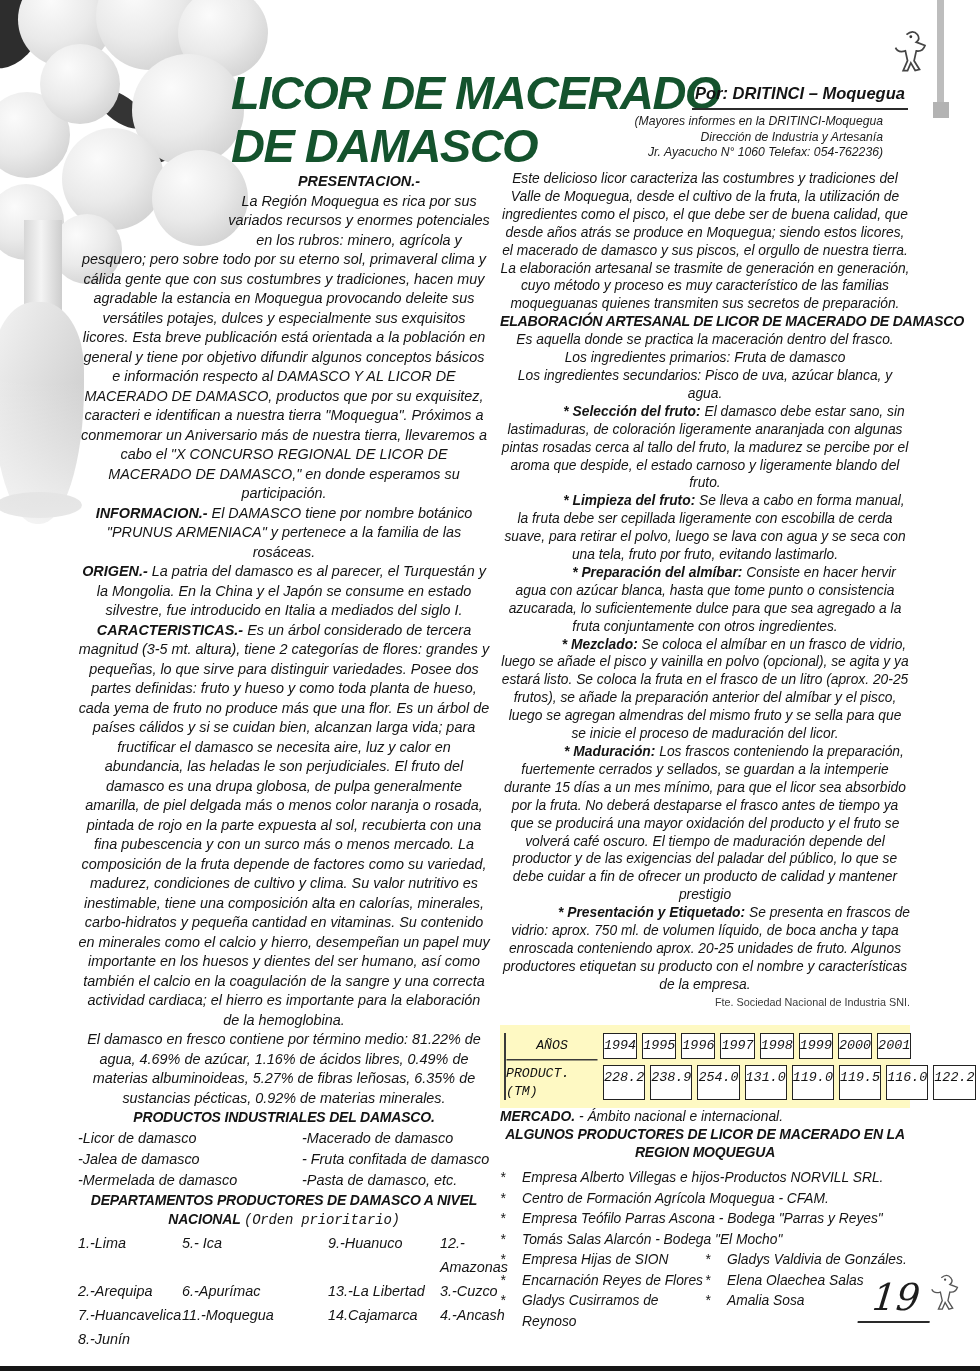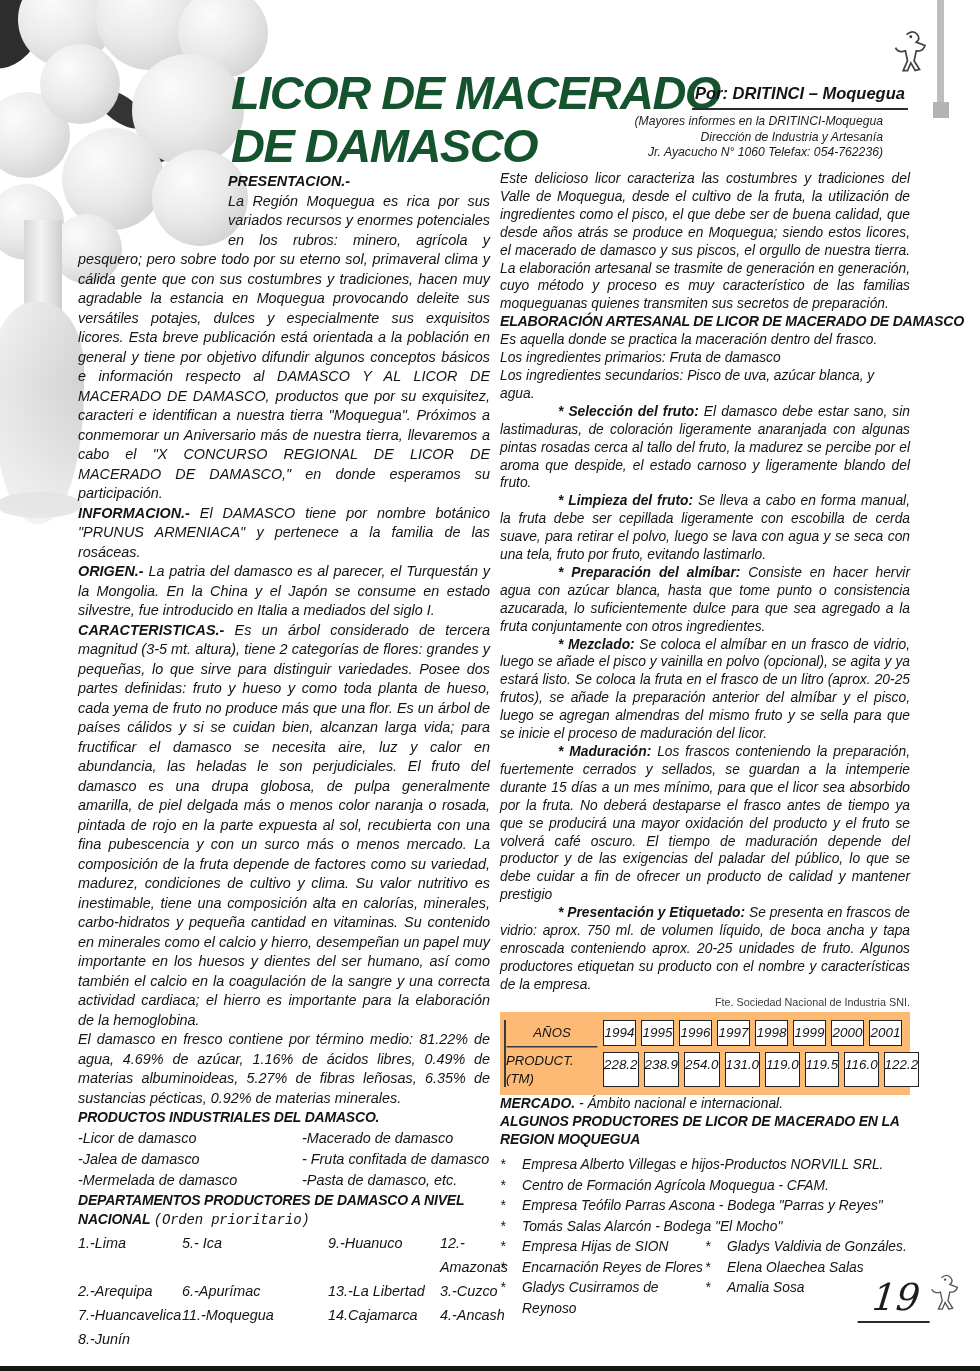--- a/index.html
+++ b/index.html
@@ -35,36 +35,36 @@
   
   .margin-bar{position:absolute;left:937px;top:0;width:7px;height:104px;background:#bdbdbd;}
   .margin-square{position:absolute;left:933px;top:102px;width:16px;height:16px;background:#b3b3b3;}
   .bird-top{position:absolute;left:891px;top:28px;width:44px;height:48px;}
   .bird-bottom{position:absolute;left:928px;top:1272px;width:38px;height:42px;}
 
   
   .col{position:absolute;top:172px;font-style:italic;text-align:justify;}
   .col-left{left:78px;width:412px;font-size:14.4px;line-height:19.5px;}
   .col-right{left:500px;top:170px;width:410px;font-size:13.8px;line-height:17.9px;}
-  .col p{margin:0;}
+  .col p{margin:0;text-align:center;}
   b.run{font-weight:bold;}
   .img-spacer{float:left;width:150px;height:59px;}
   .sec-head{font-weight:bold;font-size:14px;letter-spacing:-0.2px;margin:0;text-align:left;}
   .sub-normal{font-weight:normal;font-family:Liberation Mono, monospace;}
 
   
   .prod-list{display:grid;grid-template-columns:224px 1fr;line-height:21px;text-align:left;}
 
   
   .dept-grid{display:grid;grid-template-columns:104px 146px 112px 1fr;line-height:24px;text-align:left;}
 
   .source{font-style:normal;font-size:10.8px;color:#3c3c3c;text-align:right;margin-top:2px;line-height:13px;}
 
   
-  .prod-table{background:#fdba74;padding:8px 8px 8px 4px;margin-top:3px;}
+  .prod-table{background:#fef9c3;padding:8px 8px 8px 4px;margin-top:16px;font-family:Liberation Mono, monospace;}
   .pt-inner{border-left:2px solid #3a3a3a;display:flex;flex-direction:column;gap:6px;}
   .pt-row{display:flex;align-items:stretch;}
   .pt-label{width:92px;flex:0 0 92px;display:flex;align-items:center;justify-content:center;
             font-size:13.2px;font-style:italic;color:#111;}
   .pt-row:first-child .pt-label{border-bottom:0;}
   .pt-label-underline{box-shadow:0 2px 0 -0.5px #3a3a3a;}
   .pt-cell{flex:1;background:#fff;border:1.6px solid #222;margin-left:5px;text-align:center;
            font-size:13.4px;font-style:italic;padding:3px 0;}
 
   

